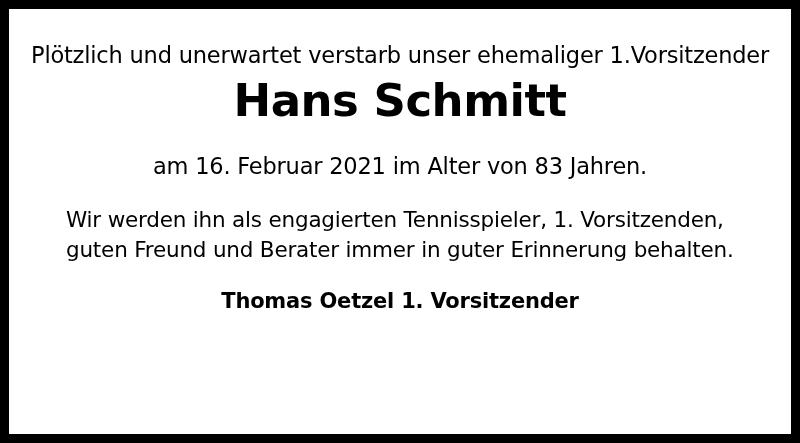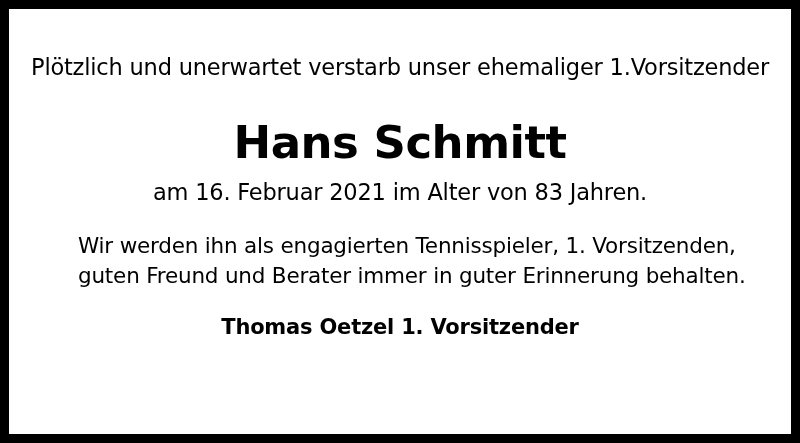--- a/index.html
+++ b/index.html
@@ -13,21 +13,21 @@
     font-family: "DejaVu Sans", sans-serif;
     color: #000000;
     overflow: hidden;
   }
   .obituary-frame {
     box-sizing: border-box;
     width: 800px;
     height: 443px;
     background: #ffffff;
     border: 9px solid #000000;
-    padding: 12px;
+    padding: 0;
     position: relative;
   }
   .obituary-inner {
     box-sizing: border-box;
     width: 100%;
     height: 100%;
     border: 3px solid #ffffff;
     padding: 16px 26px 10px 26px;
     display: flex;
     flex-direction: column;
@@ -38,28 +38,28 @@
     letter-spacing: -0.2px;
     text-align: center;
     white-space: nowrap;
     margin-top: 14px;
   }
   .name {
     font-size: 45px;
     font-weight: 700;
     letter-spacing: -0.5px;
     text-align: center;
-    margin-top: 36px;
+    margin-top: 6px;
     white-space: nowrap;
   }
   .line-date {
     font-size: 22.5px;
     letter-spacing: -0.2px;
     text-align: center;
-    margin-top: 10px;
+    margin-top: 26px;
     white-space: nowrap;
   }
   .body-block {
     margin-top: 26px;
     width: 100%;
     text-align: left;
   }
   .body-block .body-line {
     font-size: 21.5px;
     letter-spacing: -0.2px;

